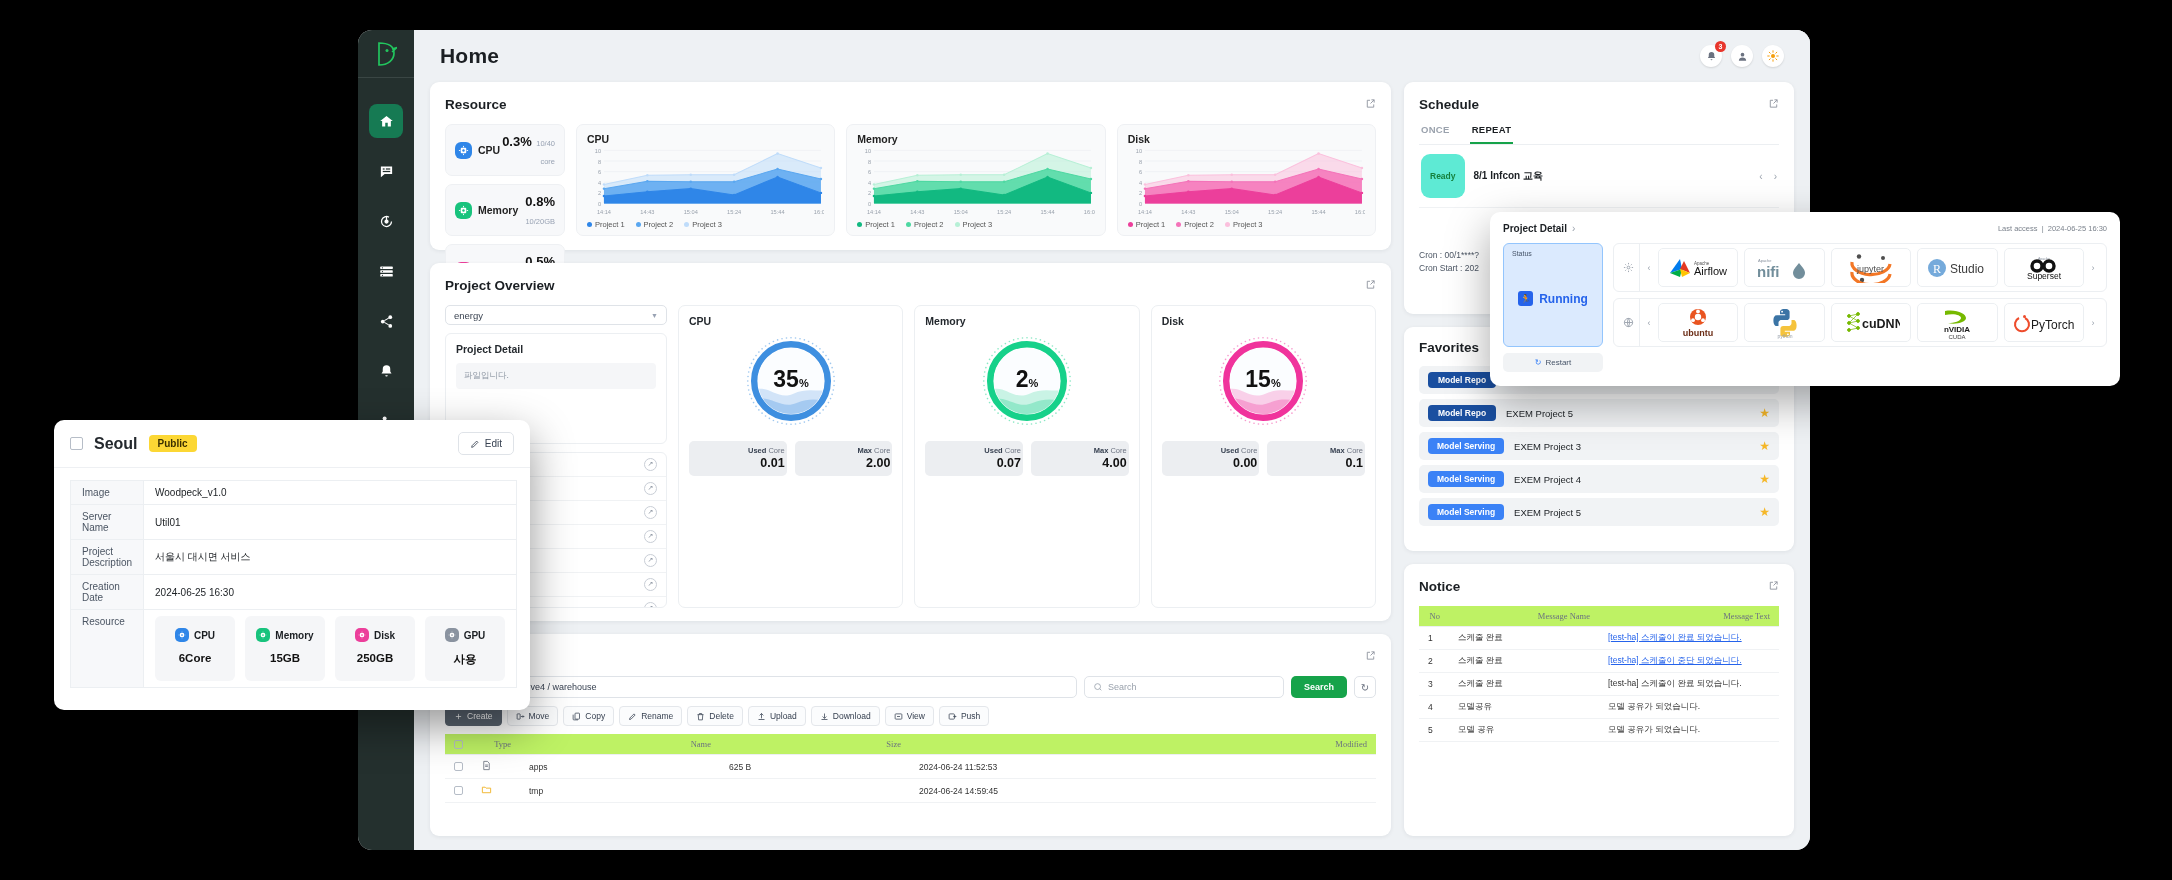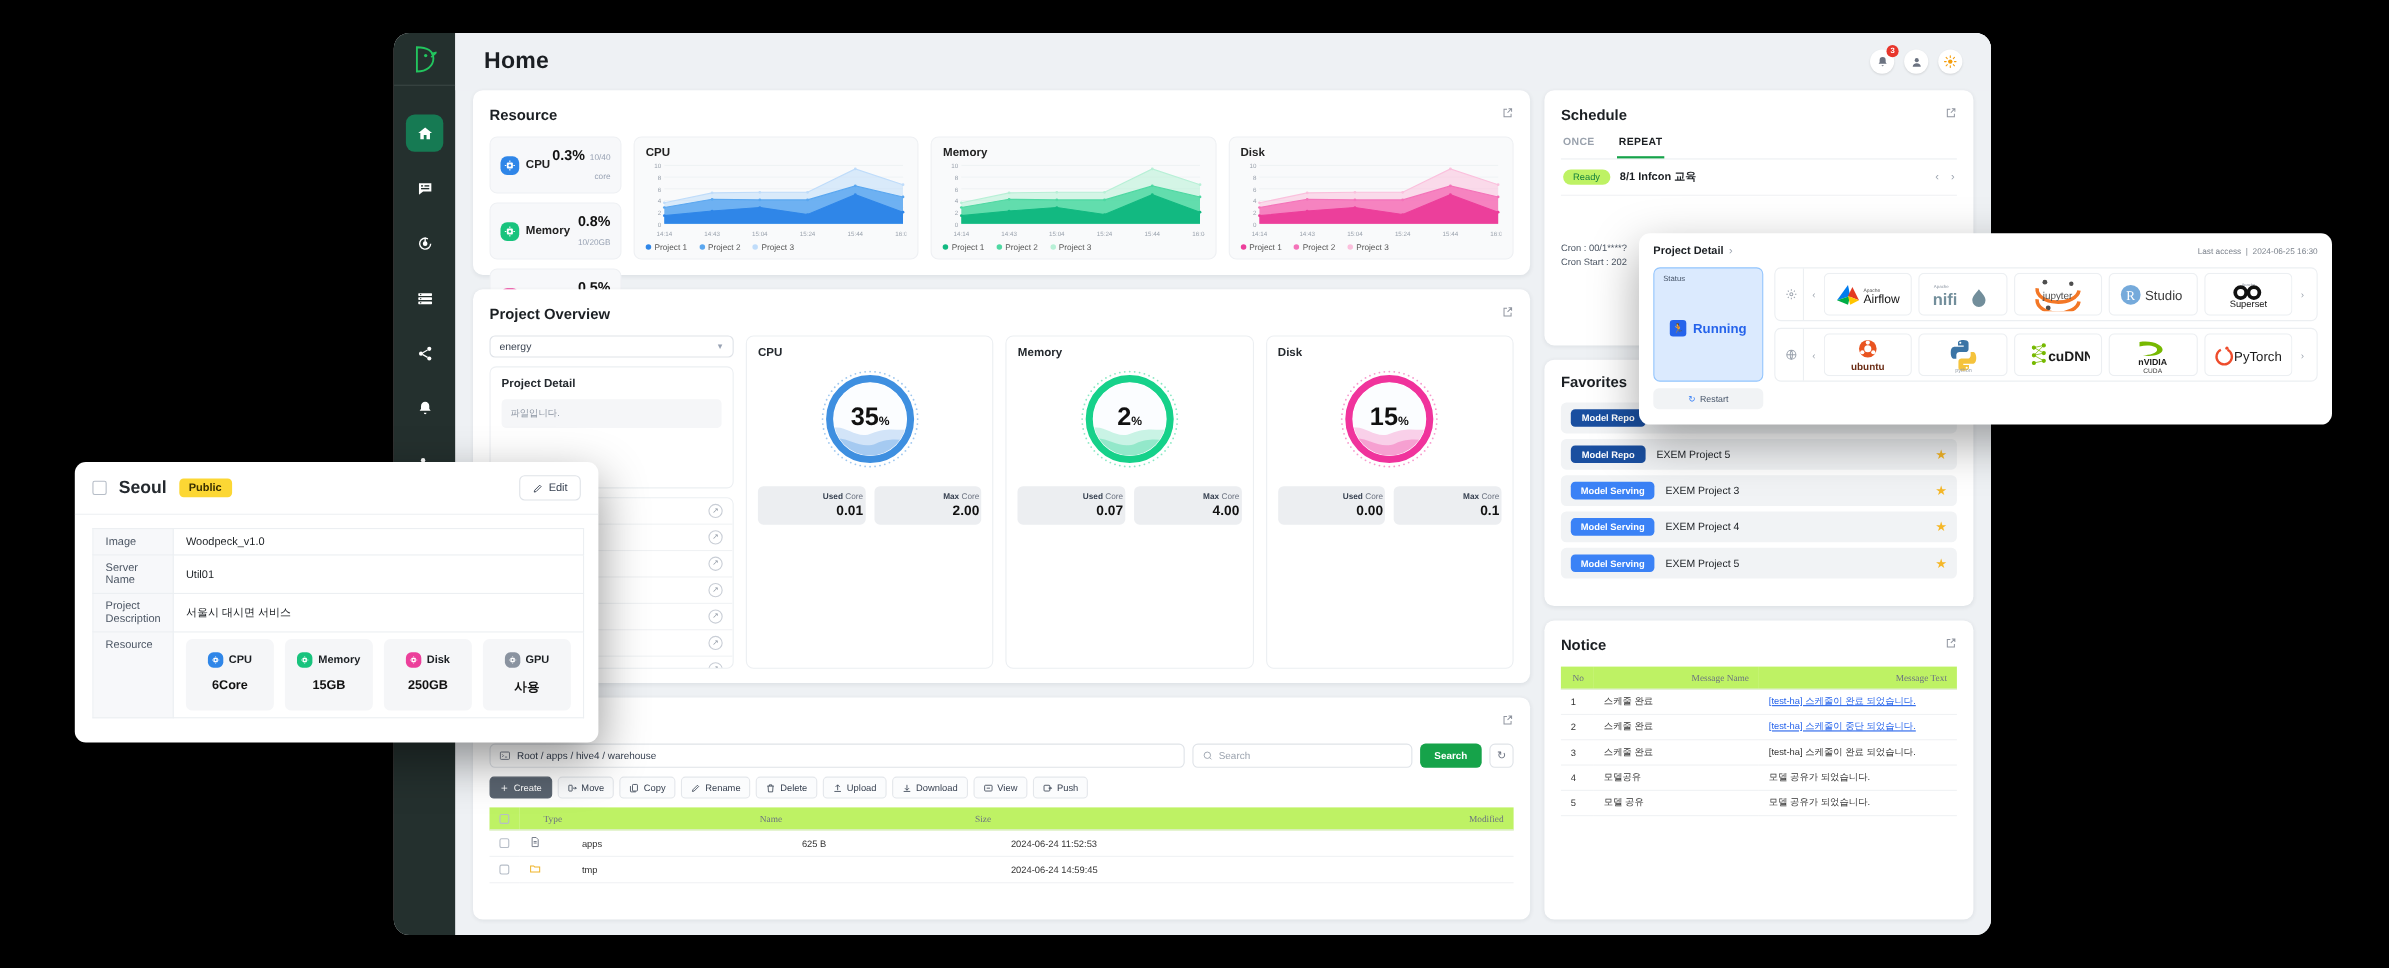--- a/index.html
+++ b/index.html
@@ -105,38 +105,38 @@
   table.grid{ width:100%; border-collapse:collapse; font-size:8.5px; }
   table.grid th{ background:#bef264; color:#6b7280; font-weight:500; text-align:right; padding:5px 9px; border-bottom:1px solid #eceff2;font-family:Liberation Serif, serif;}
   table.grid td{ padding:5px 9px; border-bottom:1px solid #f0f2f4; color:#333;}
   .cbx{ width:9px;height:9px;border:1px solid #b6bdc7; border-radius:2px; display:block;}
 
   
   .tabs{ display:flex; gap:18px; border-bottom:1px solid #eceff2; }
   .tab{ font-size:9.5px; font-weight:700; color:#9aa2ad; padding:0 2px 7px 2px; cursor:pointer; letter-spacing:.3px;}
   .tab.active{ color:#1b1f23; border-bottom:2px solid #16a34a;}
   .sch-row{ display:flex; align-items:center; gap:9px; padding:9px 2px; border-bottom:1px solid #f0f2f4;}
-  .pill{ background:#bef264; color:#15803d; font-size:8.5px; font-weight:400; border-radius:9px; padding:2px 9px;}
+  .pill{ background:#5eead4; color:#15803d; font-size:8.5px; font-weight:700; border-radius:9px; padding:17px 9px;}
   .sch-name{ font-size:10px; font-weight:700; color:#1b1f23;}
   .arrows{ margin-left:auto; display:flex; gap:11px; color:#9aa2ad; font-size:10px;}
   .sch-sub{ font-size:9px; font-weight:700; color:#374151; padding-top:10px;}
   .cron{ font-size:8.5px; color:#4b5563; margin-top:3px;}
 
   
   .fav-row{ display:flex; align-items:center; gap:10px; background:#f1f3f5; border-radius:5px; padding:6px 9px; margin-bottom:5px;}
   .tag{ font-size:8.5px; font-weight:600; color:#fff; border-radius:4px; padding:3px 9px; min-width:68px; text-align:center;}
   .fav-name{ font-size:9.5px; color:#1b1f23;}
   .star{ margin-left:auto; color:#f5b728; font-size:12px;}
 
   
   .link{ color:#2563eb; text-decoration:underline;}
 
   
   .seoul{
-    position:absolute; left:68px; top:420px; width:476px;
+    position:absolute; left:54px; top:420px; width:476px;
     background:#fff; border-radius:10px; box-shadow:0 16px 44px rgba(0,0,0,.42);
     overflow:hidden; z-index:40;
   }
   .seoul-head{ display:flex; align-items:center; gap:11px; padding:12px 16px; border-bottom:1px solid #eef0f3;}
   .seoul-title{ font-size:16px; font-weight:700; }
   .seoul-pub{ background:#fcd734; color:#3a3000; font-size:10px; font-weight:600; border-radius:4px; padding:3px 9px;}
   .edit-btn{ margin-left:auto; border:1px solid #dfe3e8; border-radius:5px; font-size:10px; color:#374151;
              display:flex; align-items:center; gap:5px; padding:5px 11px; cursor:pointer;}
   .seoul-body{ padding:12px 16px 22px 16px;}
   table.kv{ width:100%; border-collapse:collapse; font-size:10px;}
@@ -1092,20 +1092,24 @@
             </tr>
             <tr>
               <td class="k">Server Name</td>
                 <td class="v">Util01</td>
             </tr>
             <tr>
               <td class="k">Project Description</td>
                 <td class="v">서울시 대시면 서비스</td>
             </tr>
             <tr>
+              <td class="k">Creation Date</td>
+                <td class="v">2024-06-25 16:30</td>
+            </tr>
+            <tr>
               <td class="k" style="vertical-align:top;">Resource</td>
   <td class="v">
                 <div class="res-cards">
                   <div class="rc">
       <div class="rc-top">
                       <span class="rc-ico">
                         <span style="width:14px;height:14px;border-radius:5px;background:#2f86e8;display:flex;align-items:center;justify-content:center;">
     <svg width="8" height="8" viewBox="0 0 24 24" fill="#fff">
                             <rect x="6" y="6" width="12" height="12" rx="2"></rect>
                             <circle cx="12" cy="12" r="2.6" fill="#2f86e8"></circle>

